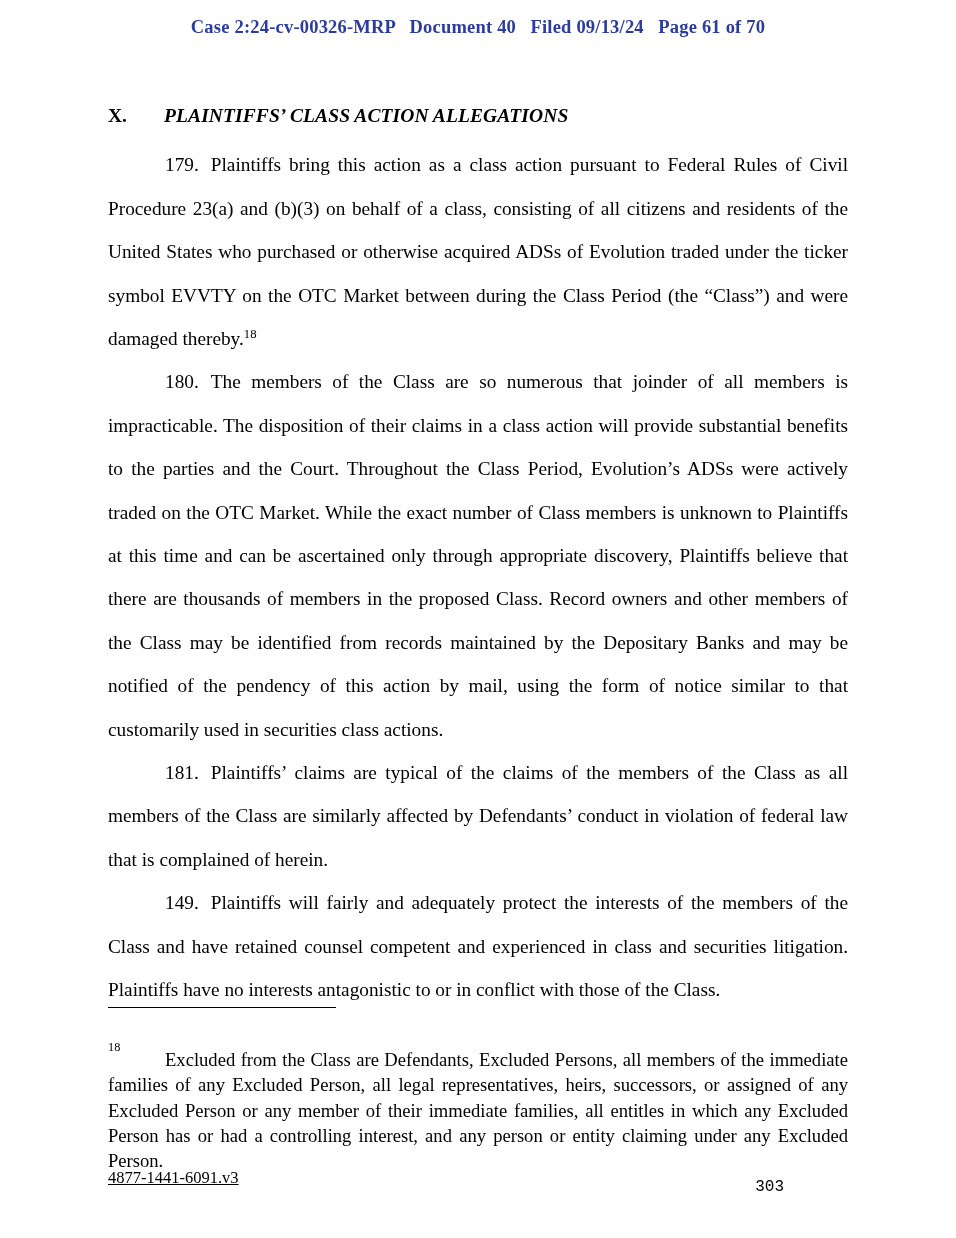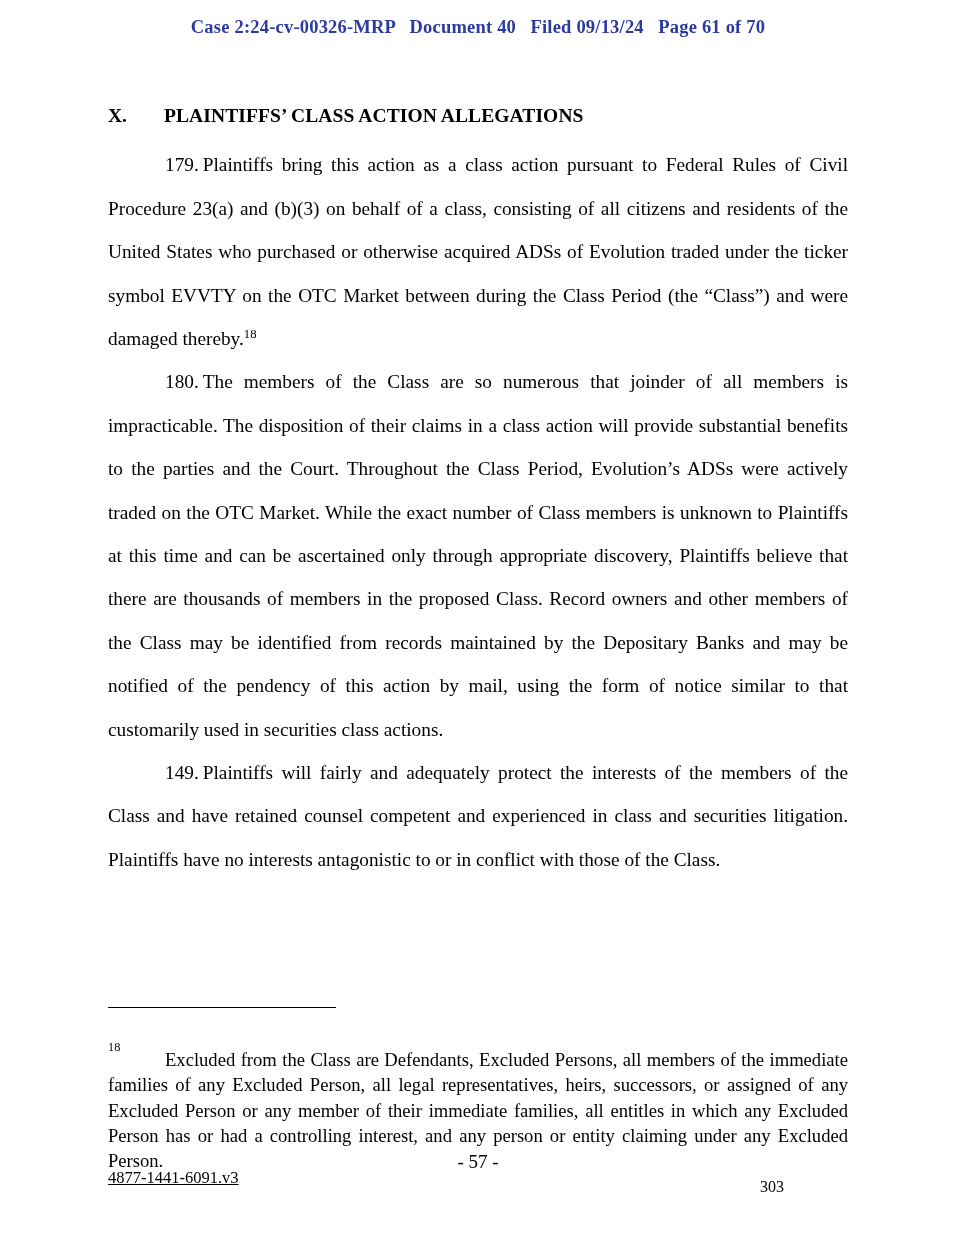--- a/index.html
+++ b/index.html
@@ -44,31 +44,32 @@
     font-size: 19.5px;
     line-height: 1.2;
     margin: 0 0 16px 0;
   }
   .section-heading .num {
     width: 56px;
     flex: none;
   }
   .section-heading .title {
     letter-spacing: 0.1px;
+    font-style: italic;
   }
   p.para {
     margin: 0 0 0 0;
     font-size: 19.3px;
     line-height: 43.4px;
     text-align: justify;
     text-justify: inter-word;
     text-indent: 57px;
   }
   p.para .pnum {
-    margin-right: 4px;
+    margin-right: 12px;
   }
   sup {
     font-size: 0.66em;
     vertical-align: super;
     line-height: 0;
   }
   .footnote-rule {
     position: absolute;
     left: 108px;
     top: 1007px;
@@ -107,47 +108,47 @@
     left: 108px;
     font-size: 16.5px;
     font-family: "Liberation Serif", serif;
     text-decoration: underline;
   }
   .bates {
     position: absolute;
     top: 1178px;
     right: 104px;
     font-size: 16px;
-    font-family: Liberation Serif, serif;
+    font-family: Liberation Mono, monospace;
   }
 </style>
 </head>
 <body>
 
 <div class="page">
 
   <div class="court-stamp">Case 2:24-cv-00326-MRP   Document 40   Filed 09/13/24   Page 61 of 70</div>
 
   <div class="body-wrap">
 
     <div class="section-heading">
       <span class="num">X.</span>
       <span class="title">PLAINTIFFS’ CLASS ACTION ALLEGATIONS</span>
     </div>
 
     <p class="para"><span class="pnum">179.</span><span>Plaintiffs bring this action as a class action pursuant to Federal Rules of Civil Procedure 23(a) and (b)(3) on behalf of a class, consisting of all citizens and residents of the United States who purchased or otherwise acquired ADSs of Evolution traded under the ticker symbol EVVTY on the OTC Market between during the Class Period (the “Class”) and were damaged thereby.</span><sup>18</sup></p>
 
     <p class="para"><span class="pnum">180.</span><span>The members of the Class are so numerous that joinder of all members is impracticable.  The disposition of their claims in a class action will provide substantial benefits to the parties and the Court.  Throughout the Class Period, Evolution’s ADSs were actively traded on the OTC Market.  While the exact number of Class members is unknown to Plaintiffs at this time and can be ascertained only through appropriate discovery, Plaintiffs believe that there are thousands of members in the proposed Class.  Record owners and other members of the Class may be identified from records maintained by the Depositary Banks and may be notified of the pendency of this action by mail, using the form of notice similar to that customarily used in securities class actions.</span></p>
 
+    <p class="para"><span class="pnum">181.</span><span>Plaintiffs’ claims are typical of the claims of the members of the Class as all members of the Class are similarly affected by Defendants’ conduct in violation of federal law that is complained of herein.</span></p>
 
     <p class="para"><span class="pnum">149.</span><span>Plaintiffs will fairly and adequately protect the interests of the members of the Class and have retained counsel competent and experienced in class and securities litigation.  Plaintiffs have no interests antagonistic to or in conflict with those of the Class.</span></p>
 
   </div>
 
   <div class="footnote-rule"></div>
 
   <div class="footnote"><sup class="fn-marker">18</sup><span class="fn-text">Excluded from the Class are Defendants, Excluded Persons, all members of the immediate families of any Excluded Person, all legal representatives, heirs, successors, or assigned of any Excluded Person or any member of their immediate families, all entitles in which any Excluded Person has or had a controlling interest, and any person or entity claiming under any Excluded Person.</span></div>
 
-  <div class="page-number">- 57 -</div>
   <div class="doc-id">4877-1441-6091.v3</div>
   <div class="bates">303</div>
 
 </div>
 
 </body></html>

